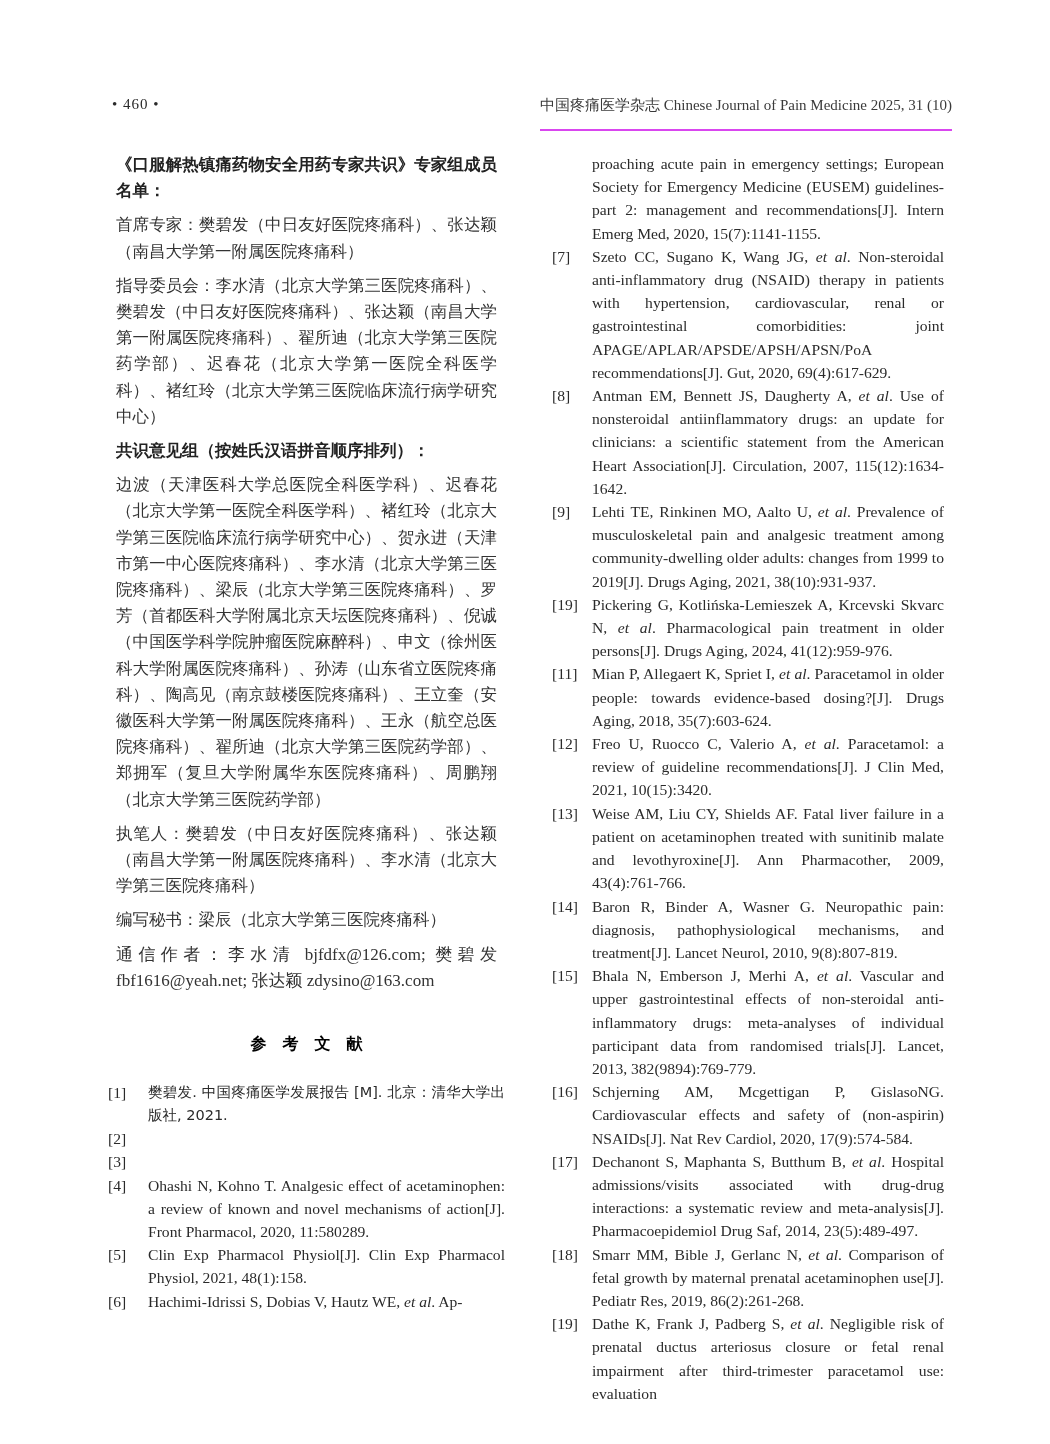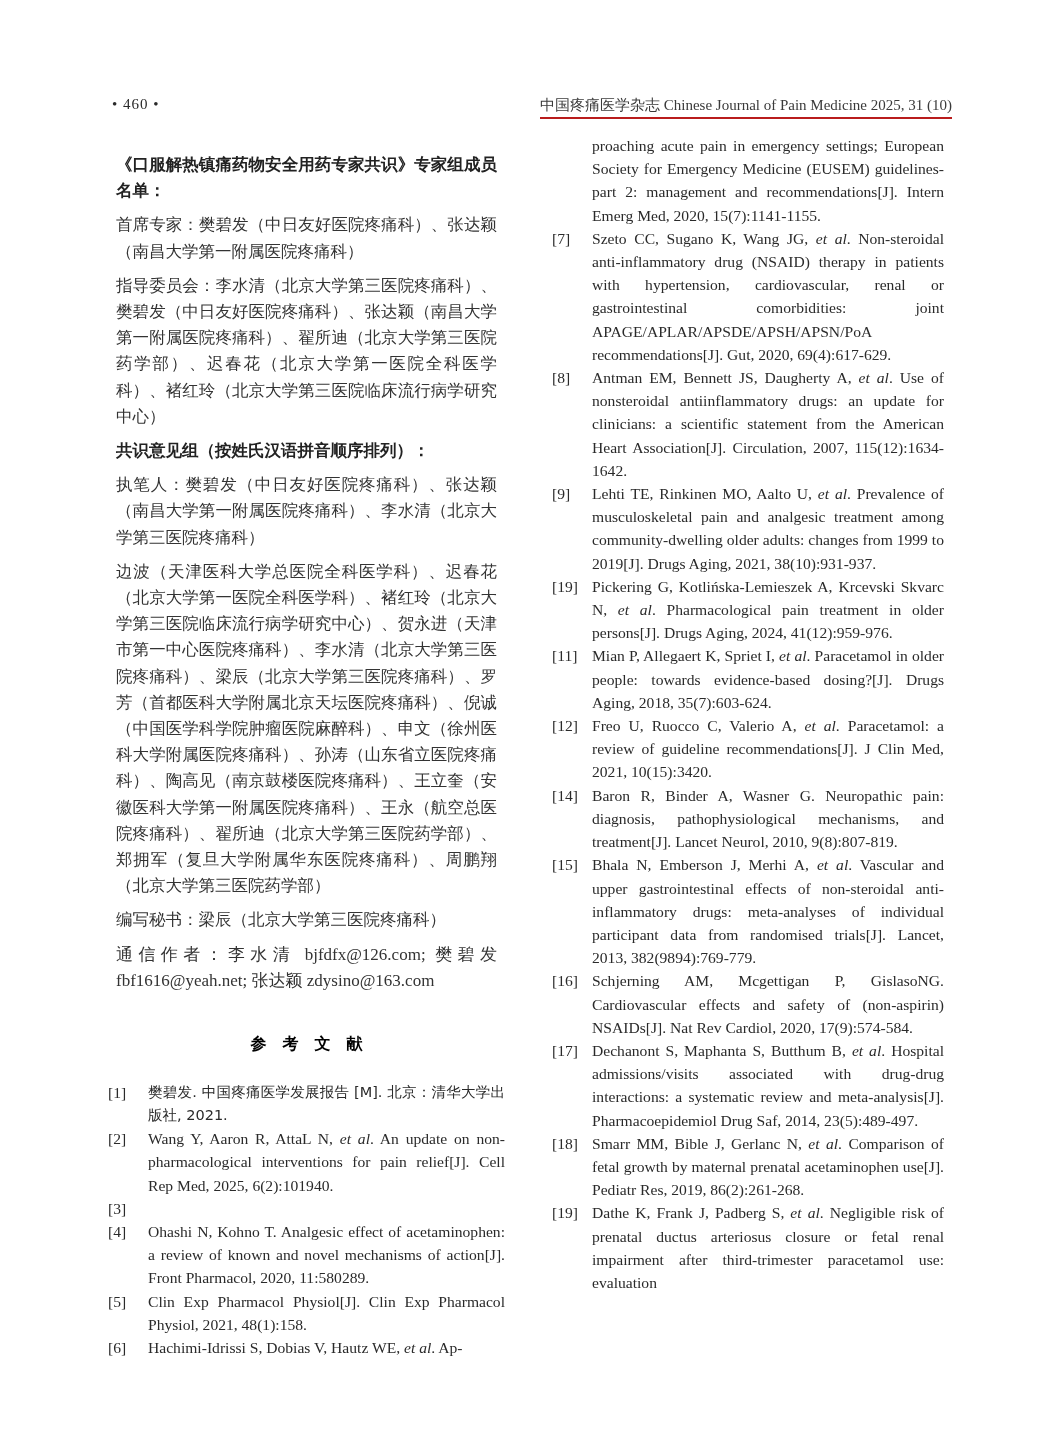--- a/index.html
+++ b/index.html
@@ -1,23 +1,23 @@
 <!DOCTYPE html>
 <html><head>
 <meta charset="utf-8">
 <style>
   html, body { margin: 0; padding: 0; background: #ffffff; }
   body { width: 1050px; height: 1444px; position: relative; overflow: hidden;
          font-family: "Liberation Serif", "DejaVu Serif", serif; color: #2a2a2a; }
   .header { position: absolute; top: 96px; left: 112px; width: 840px; height: 24px; }
   .page-num { position: absolute; left: 0; top: 0; font-size: 15px; letter-spacing: 1px; }
   .journal { position: absolute; right: 0; top: 0; font-size: 15px; color: #3a3a3a;
-             padding-bottom: 2px; border-bottom: 2px solid #b91c1c; }
+             padding-bottom: 14px; border-bottom: 2px solid #d946ef; }
   .col-left { position: absolute; top: 144px; left: 108px; width: 397px; }
-  .col-right { position: absolute; top: 134px; left: 552px; width: 392px; }
+  .col-right { position: absolute; top: 152px; left: 552px; width: 392px; }
   .cn { font-family: "DejaVu Sans", sans-serif; font-size: 16.5px; line-height: 26.2px;
         text-align: justify; color: #333; }
   .cn-bold { font-weight: bold; color: #222; }
   .cn p { margin: 8px; }
   .contact { font-family: "Liberation Serif", serif; font-size: 17px; line-height: 26px; margin: 0; text-align: justify; }
   .ref-title { text-align: center; font-family: "DejaVu Sans", sans-serif; font-weight: bold;
                font-size: 16px; letter-spacing: 16px; margin: 40px 0 26px 16px; color: #000000; }
   .refs { font-size: 15.6px; line-height: 23.2px; }
   .ref { display: flex; margin: 0; }
   .ref .num { width: 40px; flex: 0 0 40px; }
@@ -32,36 +32,35 @@
   <span class="page-num">• 460 •</span>
   <span class="journal">中国疼痛医学杂志 Chinese Journal of Pain Medicine 2025, 31 (10)</span>
 </div>
 
 <div class="col-left">
   <div class="cn">
     <p class="cn-bold">《口服解热镇痛药物安全用药专家共识》专家组成员名单：</p>
     <p>首席专家：樊碧发（中日友好医院疼痛科）、张达颖（南昌大学第一附属医院疼痛科）</p>
     <p>指导委员会：李水清（北京大学第三医院疼痛科）、樊碧发（中日友好医院疼痛科）、张达颖（南昌大学第一附属医院疼痛科）、翟所迪（北京大学第三医院药学部）、迟春花（北京大学第一医院全科医学科）、褚红玲（北京大学第三医院临床流行病学研究中心）</p>
     <p class="cn-bold">共识意见组（按姓氏汉语拼音顺序排列）：</p>
+    <p>边波（天津医科大学总医院全科医学科）、迟春花（北京大学第一医院全科医学科）、褚红玲（北京大学第三医院临床流行病学研究中心）、贺永进（天津市第一中心医院疼痛科）、李水清（北京大学第三医院疼痛科）、梁辰（北京大学第三医院疼痛科）、罗芳（首都医科大学附属北京天坛医院疼痛科）、倪诚（中国医学科学院肿瘤医院麻醉科）、申文（徐州医科大学附属医院疼痛科）、孙涛（山东省立医院疼痛科）、陶高见（南京鼓楼医院疼痛科）、王立奎（安徽医科大学第一附属医院疼痛科）、王永（航空总医院疼痛科）、翟所迪（北京大学第三医院药学部）、郑拥军（复旦大学附属华东医院疼痛科）、周鹏翔（北京大学第三医院药学部）</p>
     <p>执笔人：樊碧发（中日友好医院疼痛科）、张达颖（南昌大学第一附属医院疼痛科）、李水清（北京大学第三医院疼痛科）</p>
-    <p>边波（天津医科大学总医院全科医学科）、迟春花（北京大学第一医院全科医学科）、褚红玲（北京大学第三医院临床流行病学研究中心）、贺永进（天津市第一中心医院疼痛科）、李水清（北京大学第三医院疼痛科）、梁辰（北京大学第三医院疼痛科）、罗芳（首都医科大学附属北京天坛医院疼痛科）、倪诚（中国医学科学院肿瘤医院麻醉科）、申文（徐州医科大学附属医院疼痛科）、孙涛（山东省立医院疼痛科）、陶高见（南京鼓楼医院疼痛科）、王立奎（安徽医科大学第一附属医院疼痛科）、王永（航空总医院疼痛科）、翟所迪（北京大学第三医院药学部）、郑拥军（复旦大学附属华东医院疼痛科）、周鹏翔（北京大学第三医院药学部）</p>
     <p>编写秘书：梁辰（北京大学第三医院疼痛科）</p>
     <p class="contact">通信作者：李水清 bjfdfx@126.com; 樊碧发 fbf1616@yeah.net; 张达颖 zdysino@163.com</p>
   </div>
 
   <div class="ref-title">参考文献</div>
 
   <div class="refs">
     <div class="ref">
       <span class="num">[1]</span>
       <span class="txt ref-cn">樊碧发. 中国疼痛医学发展报告 [M]. 北京：清华大学出版社, 2021.</span>
     </div>
     <div class="ref">
       <span class="num">[2]</span>
-      <span class="txt">Wang Y, Aaron R, AttaL N, <i>et al</i>. An update on non-pharmacological interventions for pain relief[J]. Cell Rep Med, 2025, 6(2):101940.</span>
     </div>
     <div class="ref">
       <span class="num">[3]</span>
     </div>
     <div class="ref">
       <span class="num">[4]</span>
       <span class="txt">Ohashi N, Kohno T. Analgesic effect of acetaminophen: a review of known and novel mechanisms of action[J]. Front Pharmacol, 2020, 11:580289.</span>
     </div>
     <div class="ref">
       <span class="num">[5]</span>
@@ -97,20 +96,24 @@
     </div>
     <div class="ref">
       <span class="num">[11]</span>
       <span class="txt">Mian P, Allegaert K, Spriet I, <i>et al</i>. Paracetamol in older people: towards evidence-based dosing?[J]. Drugs Aging, 2018, 35(7):603-624.</span>
     </div>
     <div class="ref">
       <span class="num">[12]</span>
       <span class="txt">Freo U, Ruocco C, Valerio A, <i>et al</i>. Paracetamol: a review of guideline recommendations[J]. J Clin Med, 2021, 10(15):3420.</span>
     </div>
     <div class="ref">
+      <span class="num">[13]</span>
+      <span class="txt">Weise AM, Liu CY, Shields AF. Fatal liver failure in a patient on acetaminophen treated with sunitinib malate and levothyroxine[J]. Ann Pharmacother, 2009, 43(4):761-766.</span>
+    </div>
+    <div class="ref">
       <span class="num">[14]</span>
       <span class="txt">Baron R, Binder A, Wasner G. Neuropathic pain: diagnosis, pathophysiological mechanisms, and treatment[J]. Lancet Neurol, 2010, 9(8):807-819.</span>
     </div>
     <div class="ref">
       <span class="num">[15]</span>
       <span class="txt">Bhala N, Emberson J, Merhi A, <i>et al</i>. Vascular and upper gastrointestinal effects of non-steroidal anti-inflammatory drugs: meta-analyses of individual participant data from randomised trials[J]. Lancet, 2013, 382(9894):769-779.</span>
     </div>
     <div class="ref">
       <span class="num">[16]</span>
       <span class="txt">Schjerning AM, Mcgettigan P, GislasoNG. Cardiovascular effects and safety of (non-aspirin) NSAIDs[J]. Nat Rev Cardiol, 2020, 17(9):574-584.</span>

